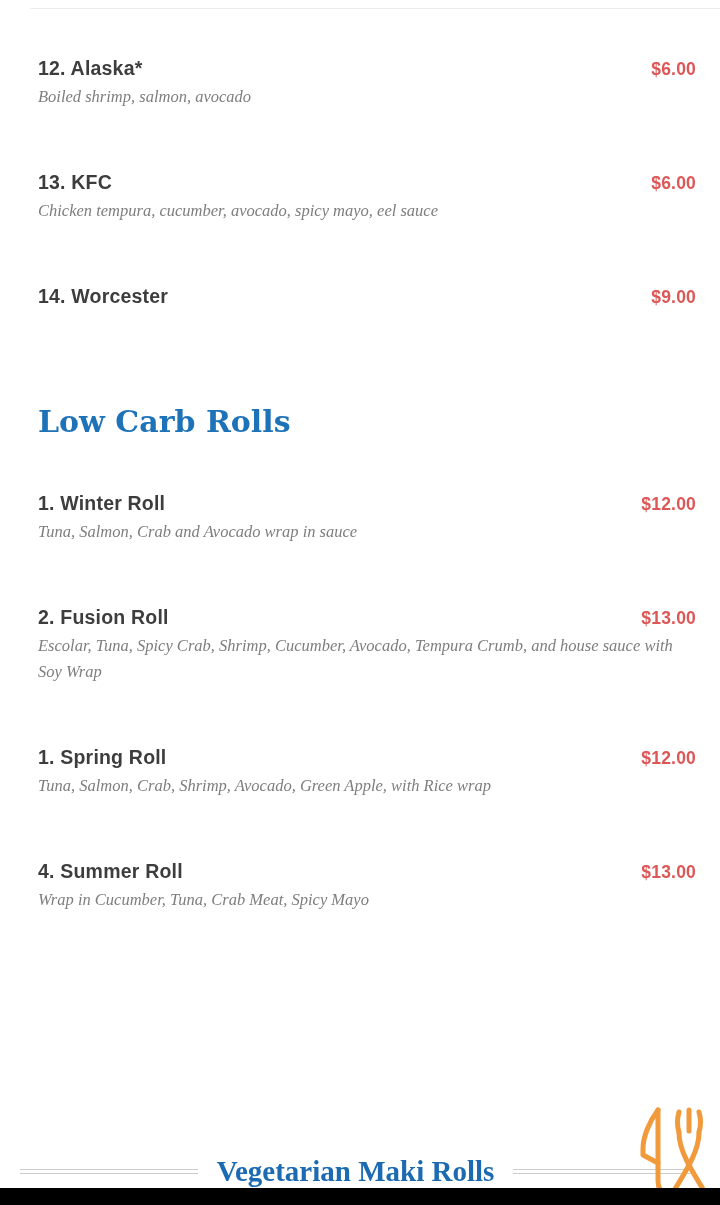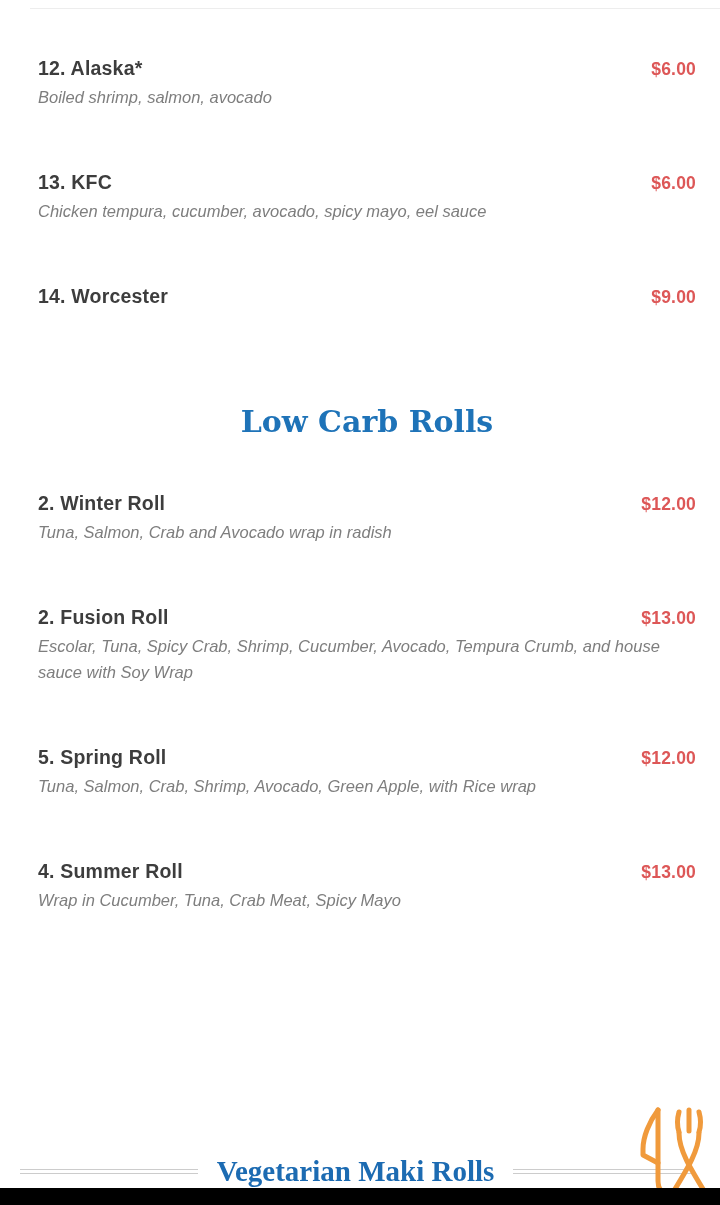--- a/index.html
+++ b/index.html
@@ -21,25 +21,25 @@
   .item-name {
     font-size:19.5px; font-weight:700; color:#3d3d3d;
     line-height:24px; letter-spacing:0.2px;
   }
   .item-price {
     font-size:17.5px; font-weight:700; color:#dd5757;
     letter-spacing:0.2px; white-space:nowrap;text-align:right;
   }
   .item-desc {
     margin-top:4px; max-width:640px;
-    font-family:Liberation Sans, sans-serif; font-style:italic;
+    font-family:Liberation Serif, serif; font-style:italic;
     font-size:16.5px; line-height:26px; color:#7e7e7e;
   }
   .section-title {
-    margin:96px 0 51px; text-align:center;
+    margin:96px 0 51px; text-align:left;
     font-family:"DejaVu Serif", serif; font-weight:700;
     font-size:30px; line-height:36px; color:#1e73b8;
   }
   .footer-heading-row {
     position:absolute; left:20px; right:29px; top:1155px;
     display:flex; align-items:center; z-index:0;
   }
   .rule-double {
     flex:1; height:5px;
     border-top:1px solid #cccccc; border-bottom:1px solid #cccccc;
@@ -86,37 +86,37 @@
       <span class="item-name">14. Worcester</span>
       <span class="item-price">$9.00</span>
     </div>
   </div>
 
 
   <h2 class="section-title">Low Carb Rolls</h2>
 
   <div class="menu-item">
     <div class="item-row">
-      <span class="item-name">2. Winter Roll</span>
+      <span class="item-name">1. Winter Roll</span>
       <span class="item-price">$12.00</span>
     </div>
-    <div class="item-desc">Tuna, Salmon, Crab and Avocado wrap in radish</div>
+    <div class="item-desc">Tuna, Salmon, Crab and Avocado wrap in sauce</div>
   </div>
 
   <div class="menu-item">
     <div class="item-row">
       <span class="item-name">2. Fusion Roll</span>
       <span class="item-price">$13.00</span>
     </div>
     <div class="item-desc">Escolar, Tuna, Spicy Crab, Shrimp, Cucumber, Avocado, Tempura Crumb, and house sauce with Soy Wrap</div>
   </div>
 
   <div class="menu-item">
     <div class="item-row">
-      <span class="item-name">5. Spring Roll</span>
+      <span class="item-name">1. Spring Roll</span>
       <span class="item-price">$12.00</span>
     </div>
     <div class="item-desc">Tuna, Salmon, Crab, Shrimp, Avocado, Green Apple, with Rice wrap</div>
   </div>
 
   <div class="menu-item">
     <div class="item-row">
       <span class="item-name">4. Summer Roll</span>
       <span class="item-price">$13.00</span>
     </div>

